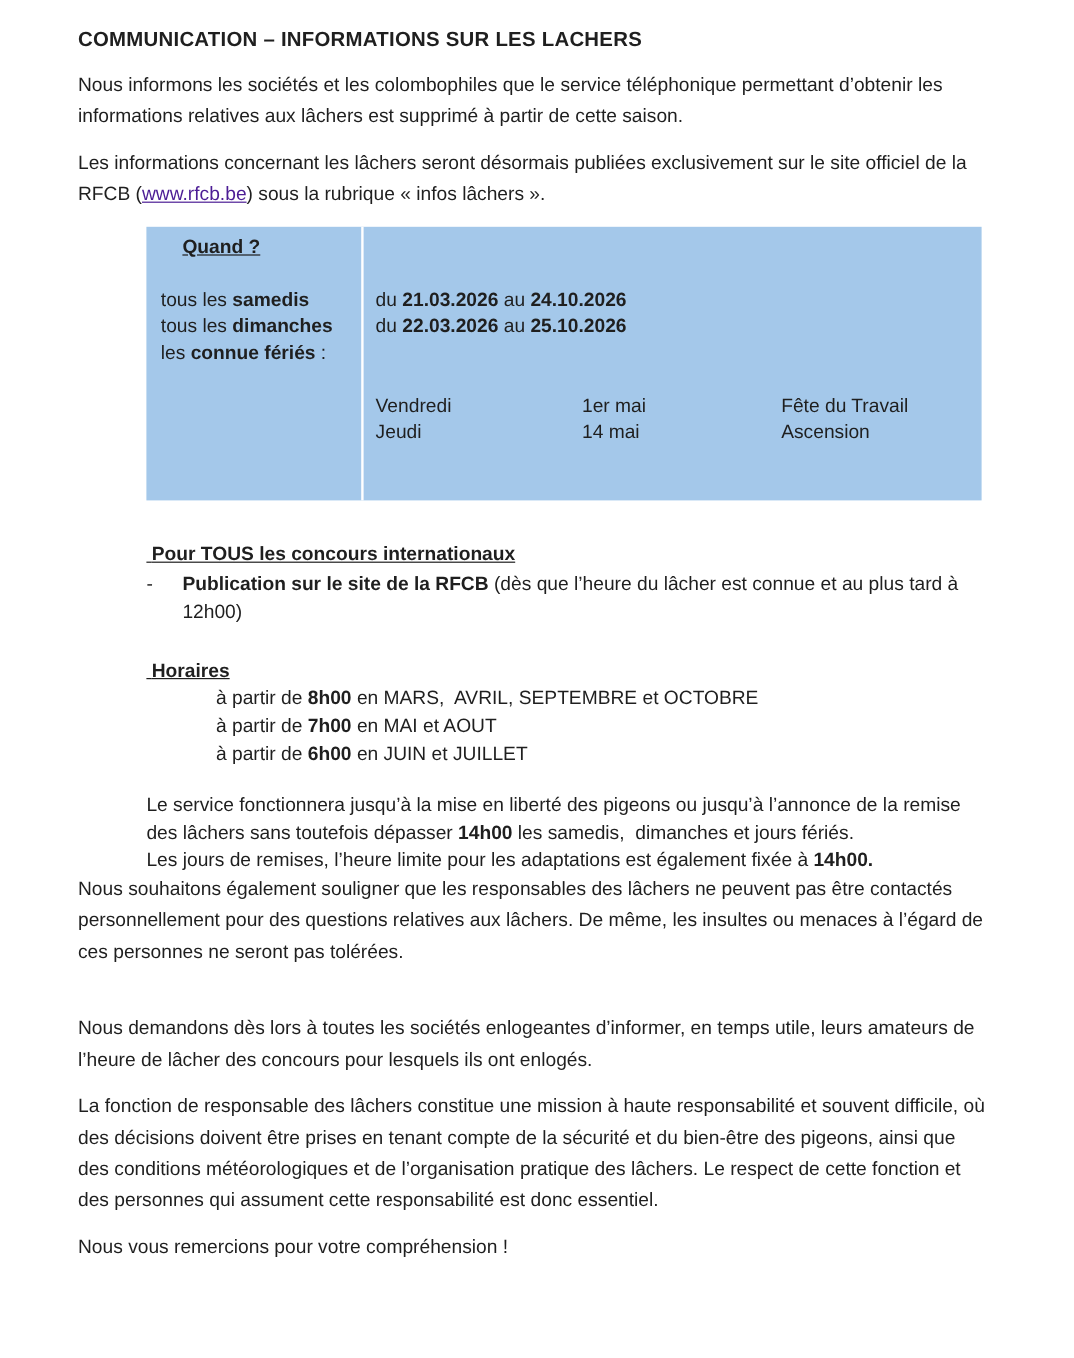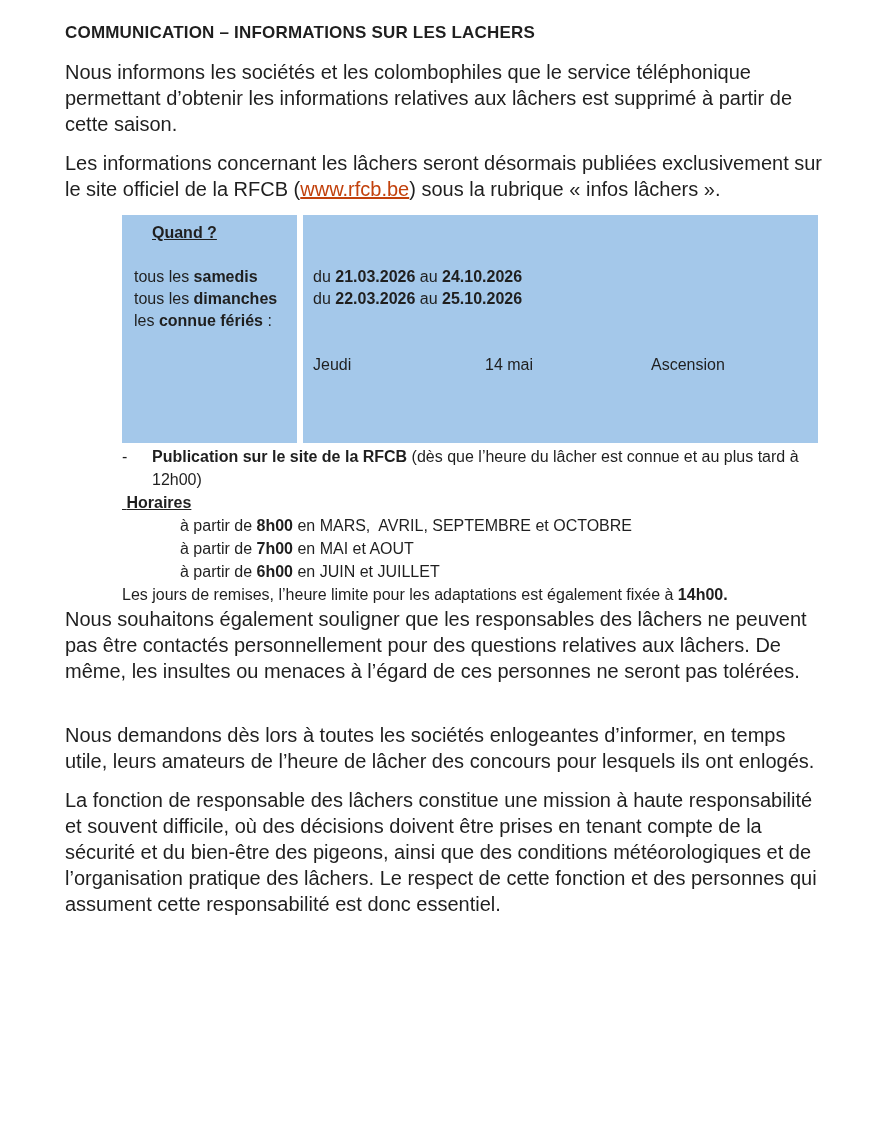--- a/index.html
+++ b/index.html
@@ -21,21 +21,21 @@
   }
   .title {
     font-size: 17px;
     font-weight: 700;
     line-height: 26px;
     letter-spacing: 0.2px;
     margin: 0 0 13px 0;
     white-space: pre-wrap;
   }
   .par {
-    font-size: 20px;
+    font-size: 16px;
     line-height: 26px;
     margin: 0 0 13px 0;
     white-space: pre-wrap;
   }
   a.link {
     color: #4e7d90;
     text-decoration: underline;
     cursor: pointer;
   }
   
@@ -44,21 +44,21 @@
     width: 696px;
     height: 228px;
     display: flex;
     font-size: 16px;
     line-height: 22px;
   }
   .cell-left {
     width: 181px;
     box-sizing: border-box;
     padding: 7px 0 0 12px;
-    border-right: 6px solid #0369a1;
+    border-right: 2px solid #0369a1;
   }
   .cell-right {
     flex: 1;
     box-sizing: border-box;
     padding: 7px 0 0 10px;
   }
   .tbl-header {
     margin-left: 18px;
     font-weight: 700;
     text-decoration: underline;
@@ -75,21 +75,21 @@
     padding-right: 22px;
     font-size: 16px;
     line-height: 23px;
   }
   .section-heading {
     font-weight: 700;
     text-decoration: underline;
     white-space: pre-wrap;
   }
   .mt-heading1 { margin-top: 34px; }
-  .mt-heading2 { }
+  .mt-heading2 { margin-top: 26px; }
   .bullet {
     display: flex;
     margin-top: 2px;
   }
   .bullet .dash {
     width: 30px;
     flex: 0 0 30px;
   }
   .bullet .bullet-text {
     flex: 1;
@@ -108,58 +108,66 @@
 </style>
 </head>
 <body>
 
 <div class="doc">
 
   <h1 class="title">COMMUNICATION – INFORMATIONS SUR LES LACHERS</h1>
 
   <p class="par">Nous informons les sociétés et les colombophiles que le service téléphonique permettant d’obtenir les informations relatives aux lâchers est supprimé à partir de cette saison.</p>
 
-  <p class="par"><span>Les informations concernant les lâchers seront désormais publiées exclusivement sur le site officiel de la RFCB (</span><a class="link" href="#" style="color: #c2410c;">www.rfcb.be</a><span>) sous la rubrique « infos lâchers ».</span></p>
+  <p class="par"><span>Les informations concernant les lâchers seront désormais publiées exclusivement sur le site officiel de la RFCB (</span><a class="link" href="#" style="color: #4c1d95;">www.rfcb.be</a><span>) sous la rubrique « infos lâchers ».</span></p>
 
   <div class="schedule" style="background: rgb(164, 200, 234);">
     <div class="cell-left" style="border-right-color: rgb(255, 255, 255);">
       <div class="tbl-header">Quand ?</div>
       <div class="spacer"></div>
       <div class="tbl-line"><span>tous les </span><span class="b">samedis</span></div>
       <div class="tbl-line"><span>tous les </span><span class="b">dimanches</span></div>
       <div class="tbl-line"><span>les </span><span class="b">connue fériés</span><span> :</span></div>
     </div>
     <div class="cell-right">
       <div class="spacer"></div>
       <div class="spacer"></div>
       <div class="tbl-line"><span>du </span><span class="b">21.03.2026</span><span> au </span><span class="b">24.10.2026</span></div>
       <div class="tbl-line"><span>du </span><span class="b">22.03.2026</span><span> au </span><span class="b">25.10.2026</span></div>
       <div class="spacer"></div>
       <div class="spacer"></div>
       <div class="holiday-row">
+        <span>Vendredi</span>
+        <span>1er mai</span>
+        <span>Fête du Travail</span>
+      </div>
+      <div class="holiday-row">
         <span>Jeudi</span>
         <span>14 mai</span>
         <span>Ascension</span>
       </div>
     </div>
   </div>
 
   <div class="indent">
 
+    <div class="section-heading mt-heading1"> Pour TOUS les concours internationaux</div>
     <div class="bullet">
       <span class="dash">-</span>
       <span class="bullet-text"><span class="b">Publication sur le site de la RFCB</span><span> (dès que l’heure du lâcher est connue et au plus tard à 12h00)</span></span>
     </div>
 
     <div class="section-heading mt-heading2"> Horaires</div>
     <div class="hor-line"><span>à partir de </span><span class="b">8h00</span><span> en MARS,  AVRIL, SEPTEMBRE et OCTOBRE</span></div>
     <div class="hor-line"><span>à partir de </span><span class="b">7h00</span><span> en MAI et AOUT</span></div>
     <div class="hor-line"><span>à partir de </span><span class="b">6h00</span><span> en JUIN et JUILLET</span></div>
 
+    <div class="service-block"><span>Le service fonctionnera jusqu’à la mise en liberté des pigeons ou jusqu’à l’annonce de la remise des lâchers sans toutefois dépasser </span><span class="b">14h00</span><span> les samedis,  dimanches et jours fériés.</span></div>
     <div class="tbl-line"><span>Les jours de remises, l’heure limite pour les adaptations est également fixée à </span><span class="b">14h00.</span></div>
 
   </div>
 
   <p class="par">Nous souhaitons également souligner que les responsables des lâchers ne peuvent pas être contactés personnellement pour des questions relatives aux lâchers. De même, les insultes ou menaces à l’égard de ces personnes ne seront pas tolérées.</p>
   <p class="par closing-first">Nous demandons dès lors à toutes les sociétés enlogeantes d’informer, en temps utile, leurs amateurs de l’heure de lâcher des concours pour lesquels ils ont enlogés.</p>
   <p class="par">La fonction de responsable des lâchers constitue une mission à haute responsabilité et souvent difficile, où des décisions doivent être prises en tenant compte de la sécurité et du bien-être des pigeons, ainsi que des conditions météorologiques et de l’organisation pratique des lâchers. Le respect de cette fonction et des personnes qui assument cette responsabilité est donc essentiel.</p>
+  <p class="par">Nous vous remercions pour votre compréhension !</p>
 
 </div>
 
 </body></html>

